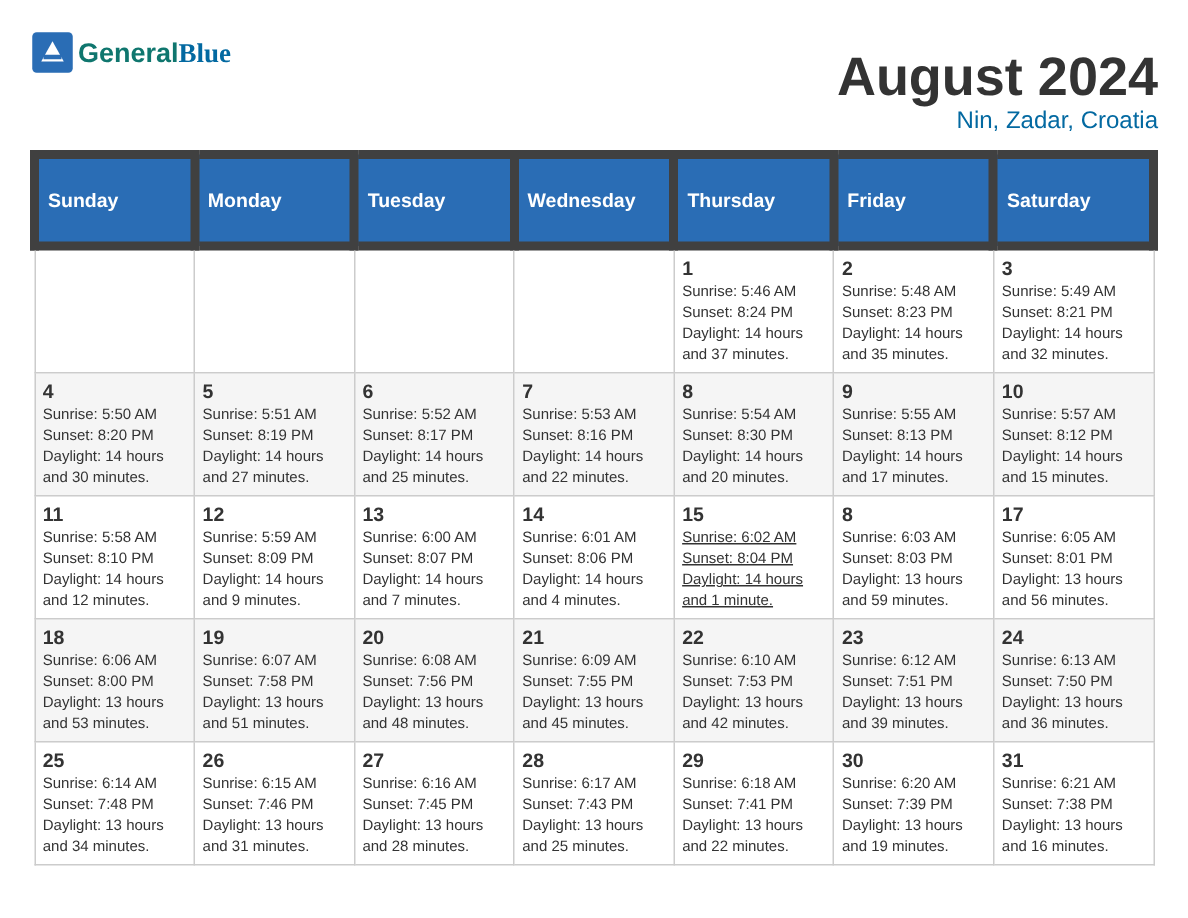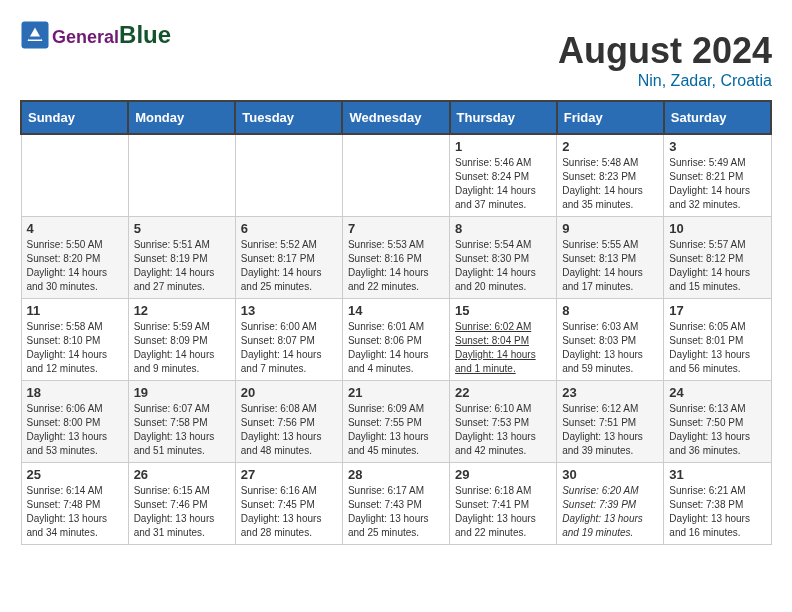--- a/index.html
+++ b/index.html
@@ -40,24 +40,24 @@
     }
     table {
       width: 100%;
       border-collapse: collapse;
       font-size: 11px;
     }
     .day-header {
       background-color: #2a6db5;
       color: white;
       text-align: left;
-      padding: 8px 6px;
+      padding: 20px 6px;
       font-size: 13px;
       font-weight: bold;
-      border: 2px solid #404040;
+      border: 6px solid #404040;
     }
     td {
       border: 1px solid #ccc;
       vertical-align: top;
       padding: 4px 5px;
       width: calc(100%/7);
       height: 80px;
       background: #fff;
     }
     td.empty {
@@ -85,21 +85,21 @@
 <body>
 
 <div class="header">
   <div class="logo">
     <svg class="logo-icon" viewBox="0 0 40 40">
       <rect x="2" y="2" width="36" height="36" rx="4" fill="#2a6db5"></rect>
       <polygon points="10,28 20,10 30,28" fill="white"></polygon>
       <rect x="12" y="22" width="16" height="4" fill="#2a6db5"></rect>
     </svg>
     <div>
-      <span style="font-size:18px;font-weight:bold;color:#701a75;">General</span><span style="font-size:24px;font-weight:bold;color:#14532d;">Blue</span>
+      <span style="font-size:18px;font-weight:bold;color:#0f766e;">General</span><span style="font-size:18px;font-weight:bold;color:#0369a1;font-family:Liberation Serif, serif;">Blue</span>
     </div>
   </div>
   <div class="title-section">
     <div class="month-year">August 2024</div>
     <div class="location">Nin, Zadar, Croatia</div>
   </div>
 </div>
 
 <table>
   <thead>
@@ -325,21 +325,21 @@
         </td>
         <td>
           <div class="day-num">29</div>
           <div class="day-info" style="white-space: pre-line;">Sunrise: 6:18 AM
 Sunset: 7:41 PM
 Daylight: 13 hours
 and 22 minutes.</div>
         </td>
         <td>
           <div class="day-num">30</div>
-          <div class="day-info" style="white-space: pre-line; font-style: italic;">Sunrise: 6:20 AM
+          <div class="day-info" style="white-space: pre-line;">Sunrise: 6:20 AM
 Sunset: 7:39 PM
 Daylight: 13 hours
 and 19 minutes.</div>
         </td>
         <td>
           <div class="day-num">31</div>
           <div class="day-info" style="white-space: pre-line;">Sunrise: 6:21 AM
 Sunset: 7:38 PM
 Daylight: 13 hours
 and 16 minutes.</div>

